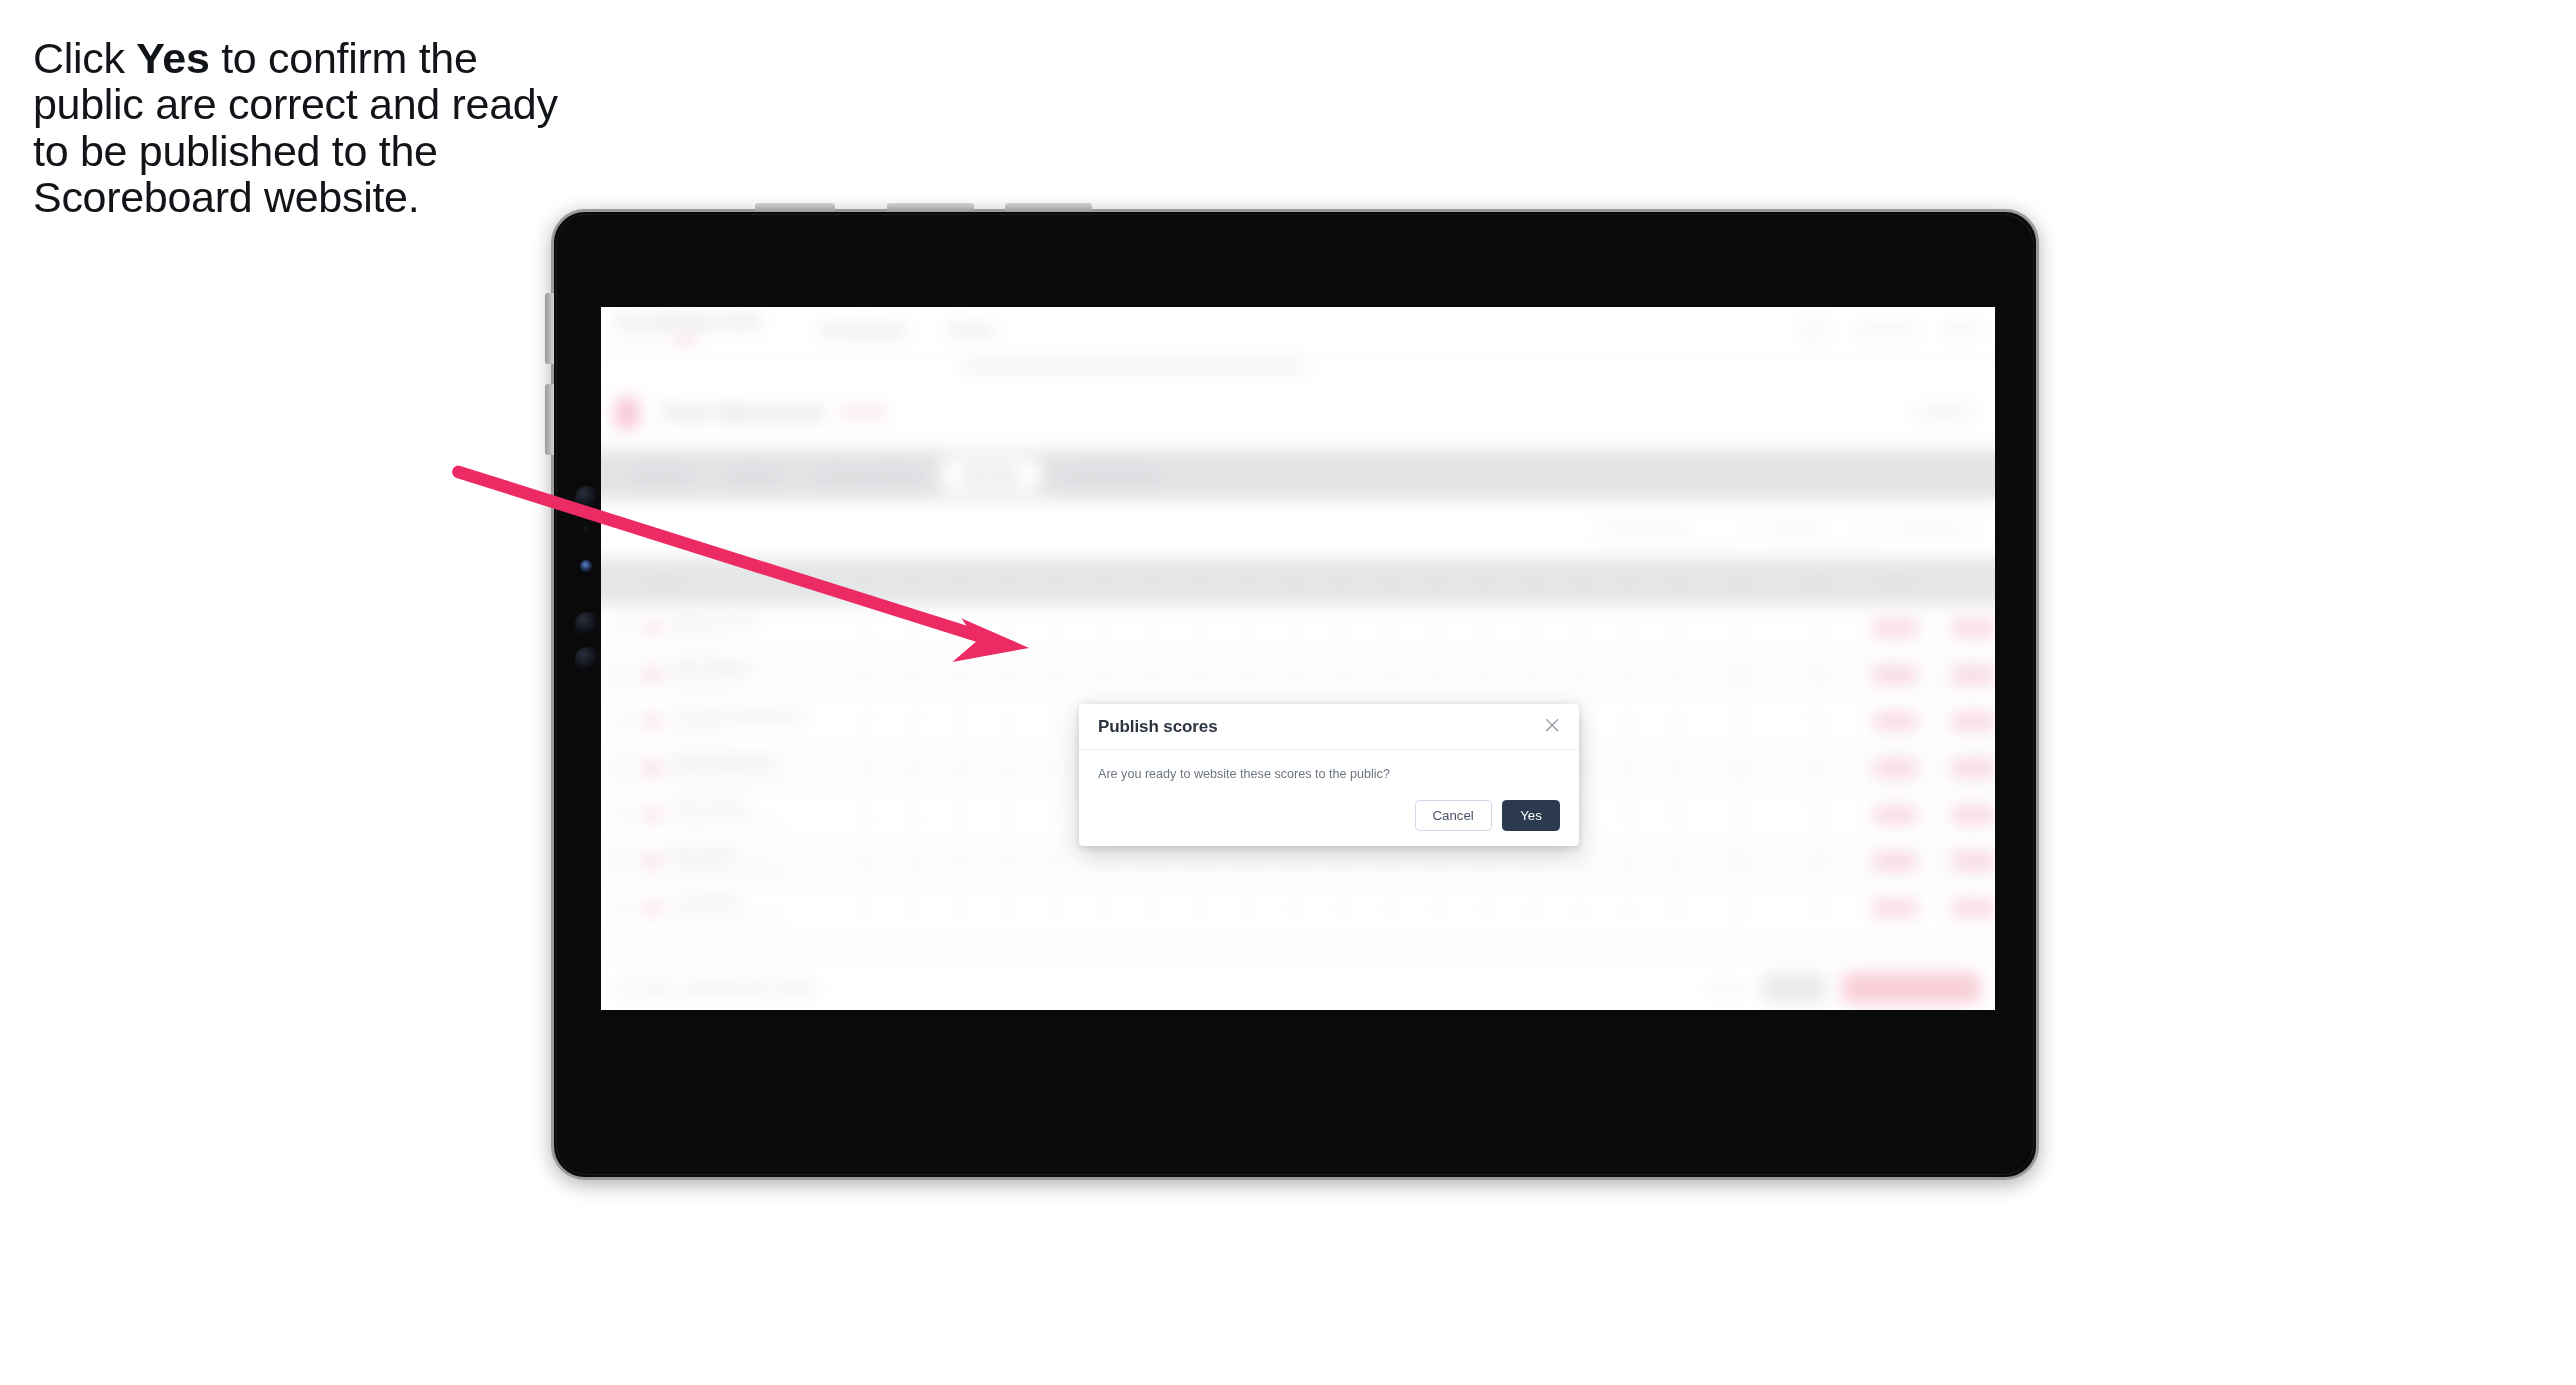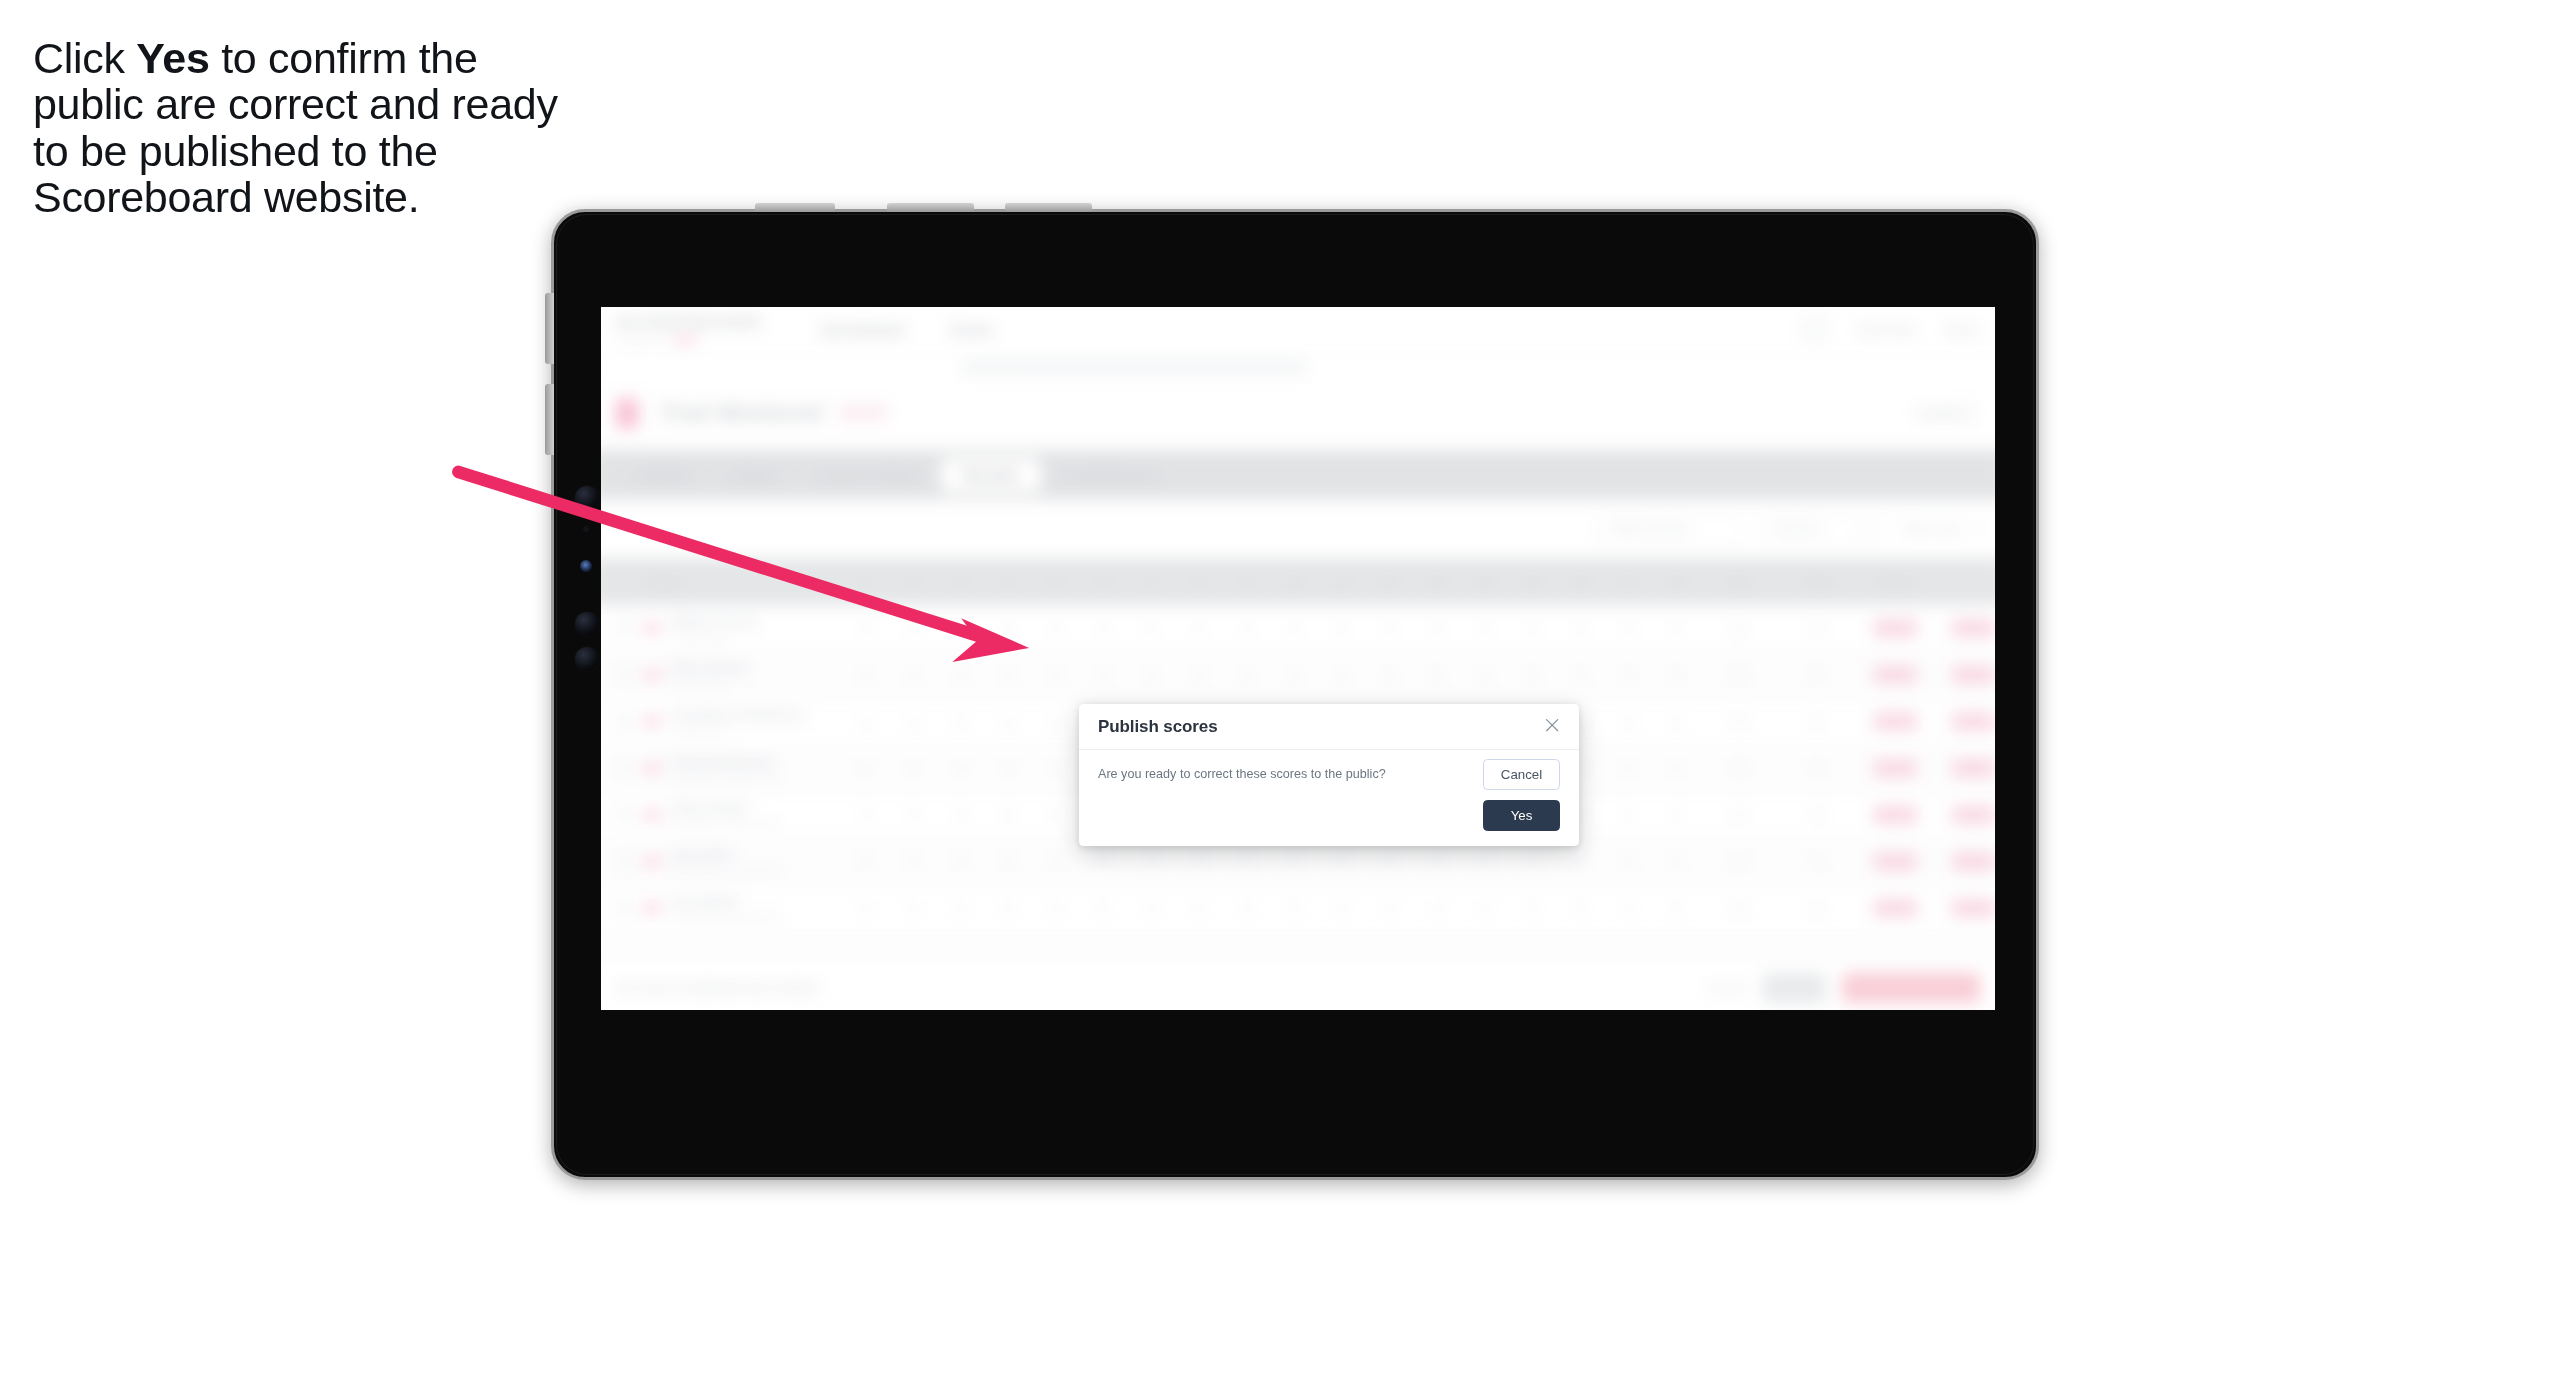--- a/index.html
+++ b/index.html
@@ -263,21 +263,21 @@
     position:absolute; right:16.3px; top:10.4px;
     width:22px; height:22px;
     display:flex; align-items:center; justify-content:center;
     cursor:pointer;
   }
   .modal-close svg { display:block; }
   .modal-body { padding:16.3px 19px 0 19px; }
   .modal-msg { font-size:12.6px; color:#6c7682; line-height:1.35; }
   .modal-actions {
     position:absolute; right:19px; bottom:15px;
-    display:flex; gap:10.4px;flex-direction:column;
+    display:flex; gap:10.4px;
   }
   .btn {
     height:31px; border-radius:4.4px; font-size:13.3px; font-weight:500;
     display:flex; align-items:center; justify-content:center;
     cursor:pointer; padding:0 16.3px; white-space:nowrap;
   }
   .btn-cancel {
     background:#ffffff; color:#4a5564;
     border:1.5px solid #ccd8e8; min-width:77px;
   }
@@ -635,21 +635,21 @@
       <div class="modal">
         <div class="modal-head">
           <span class="modal-title">Publish scores</span>
           <span class="modal-close">
             <svg width="16.3" height="16.3" viewBox="0 0 22 22" aria-hidden="true">
               <path d="M3.5 3.5 L18.5 18.5 M18.5 3.5 L3.5 18.5" stroke="#8a929c" stroke-width="1.7" stroke-linecap="round" fill="none"></path>
             </svg>
           </span>
         </div>
         <div class="modal-body">
-          <div class="modal-msg">Are you ready to correct these scores to the public?</div>
+          <div class="modal-msg">Are you ready to website these scores to the public?</div>
         </div>
         <div class="modal-actions">
           <div class="btn btn-cancel">Cancel</div>
           <div class="btn btn-yes">Yes</div>
         </div>
       </div>
 
     </div>
   </div>
 

